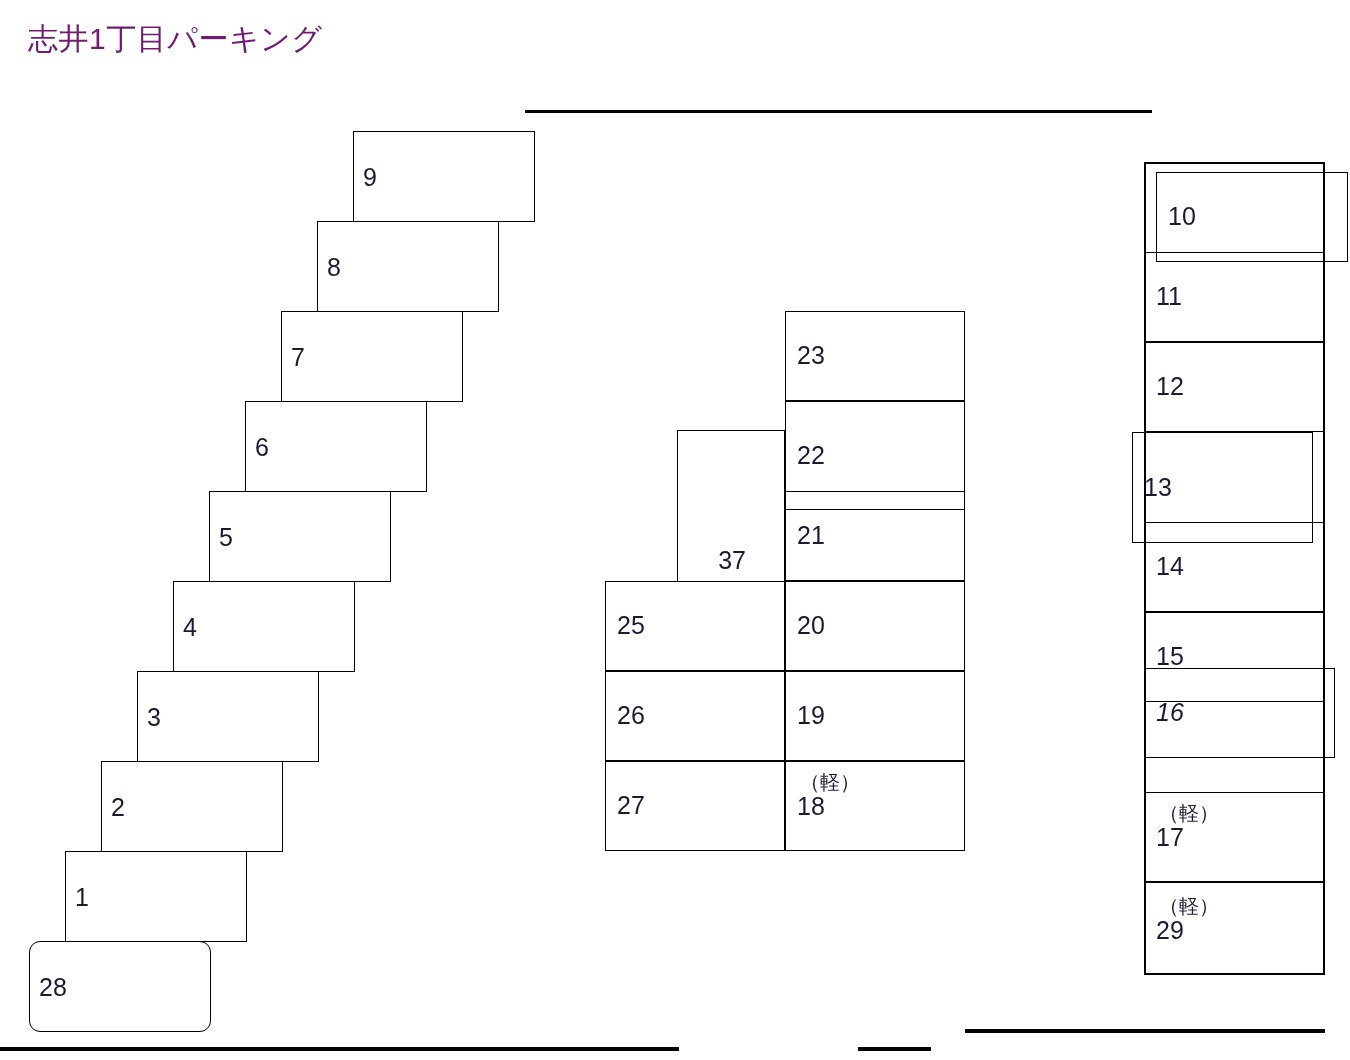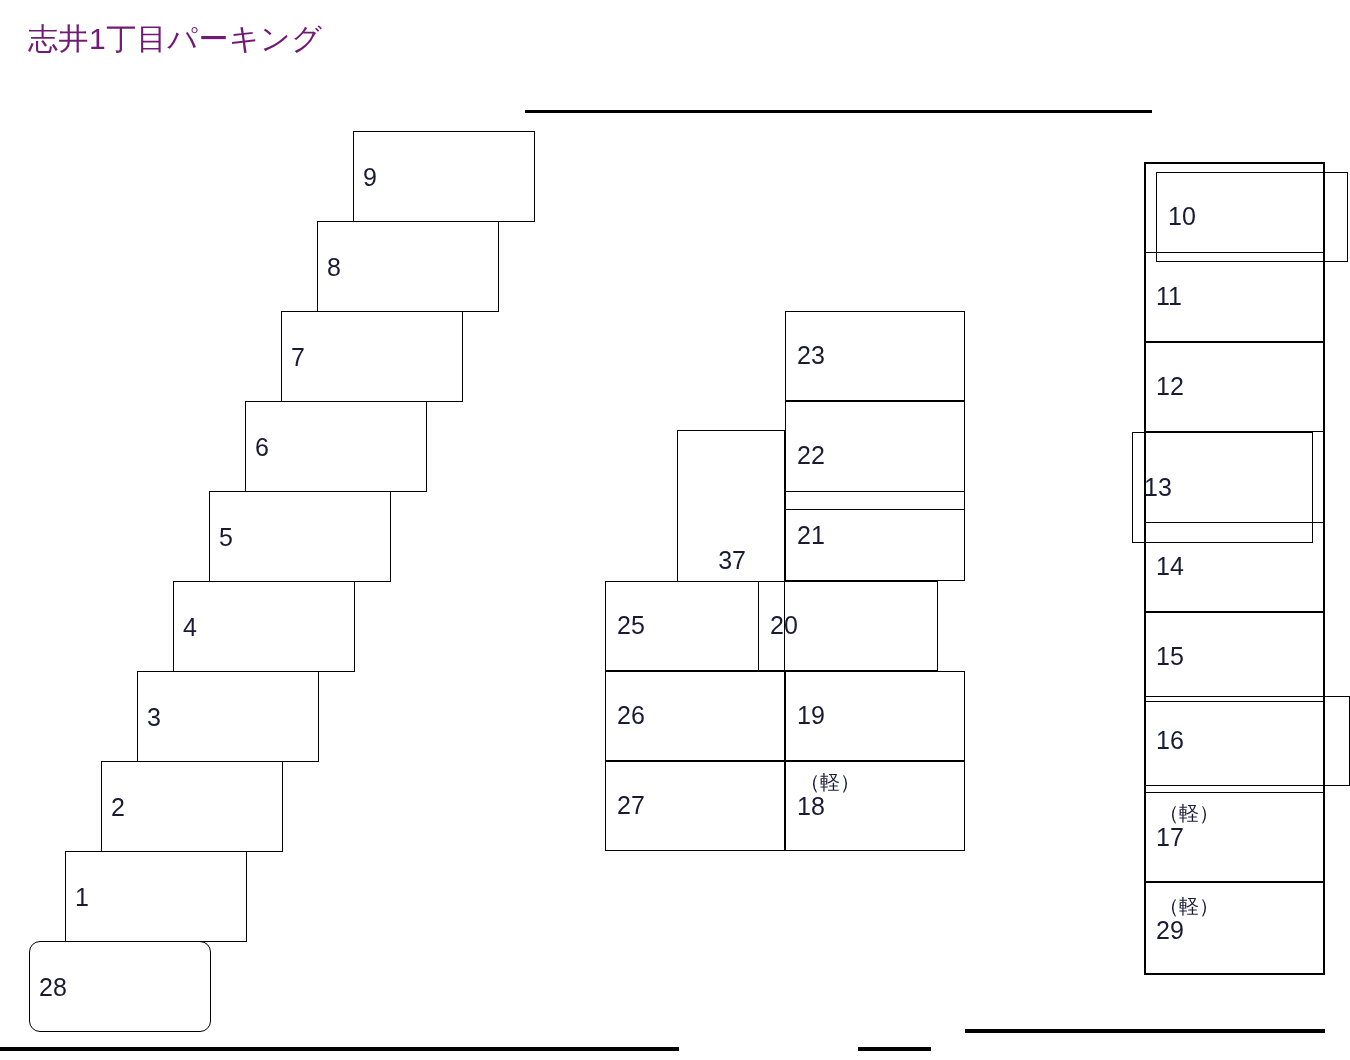--- a/index.html
+++ b/index.html
@@ -149,21 +149,21 @@
     </div>
     <div class="stall grid-cell" id="stall-23" style="left: 785px; top: 311px; width: 180px; height: 90px; padding-left: 24px;">
       <span class="stall-no">23</span>
     </div>
     <div class="stall grid-cell" id="stall-22" style="left: 785px; top: 401px; width: 180px; height: 109px;">
       <span class="stall-no">22</span>
     </div>
     <div class="stall grid-cell" id="stall-21" style="left: 785px; top: 491px; width: 180px; height: 90px;">
       <span class="stall-no">21</span>
     </div>
-    <div class="stall grid-cell" id="stall-20" style="left: 758px; top: 581px; width: 180px; height: 90px;">
+    <div class="stall grid-cell" id="stall-20" style="left: 785px; top: 581px; width: 180px; height: 90px;">
       <span class="stall-no">20</span>
     </div>
     <div class="stall grid-cell" id="stall-19" style="left: 785px; top: 671px; width: 180px; height: 90px;">
       <span class="stall-no">19</span>
     </div>
     <div class="stall grid-cell has-kei" id="stall-18" style="left: 785px; top: 761px; width: 180px; height: 90px;">
       <span class="stall-kei">（軽）</span>
       <span class="stall-no">18</span>
     </div>
   </div>
@@ -179,21 +179,21 @@
     </div>
     <div class="stall grid-cell" id="stall-13" style="left: 1132px; top: 432px; width: 181px; height: 111px;">
       <span class="stall-no">13</span>
     </div>
     <div class="stall grid-cell" id="stall-14" style="left: 1144px; top: 522px; width: 181px; height: 90px;">
       <span class="stall-no">14</span>
     </div>
     <div class="stall grid-cell" id="stall-15" style="left: 1144px; top: 612px; width: 181px; height: 90px;">
       <span class="stall-no">15</span>
     </div>
-    <div class="stall grid-cell" id="stall-16" style="left: 1144px; top: 696px; width: 206px; height: 90px;">
+    <div class="stall grid-cell" id="stall-16" style="left: 1144px; top: 668px; width: 191px; height: 90px; font-style: italic;">
       <span class="stall-no">16</span>
     </div>
     <div class="stall grid-cell has-kei" id="stall-17" style="left: 1144px; top: 792px; width: 181px; height: 90px;">
       <span class="stall-kei">（軽）</span>
       <span class="stall-no">17</span>
     </div>
     <div class="stall grid-cell has-kei" id="stall-29" style="left: 1144px; top: 882px; width: 181px; height: 93px;">
       <span class="stall-kei">（軽）</span>
       <span class="stall-no">29</span>
     </div>

